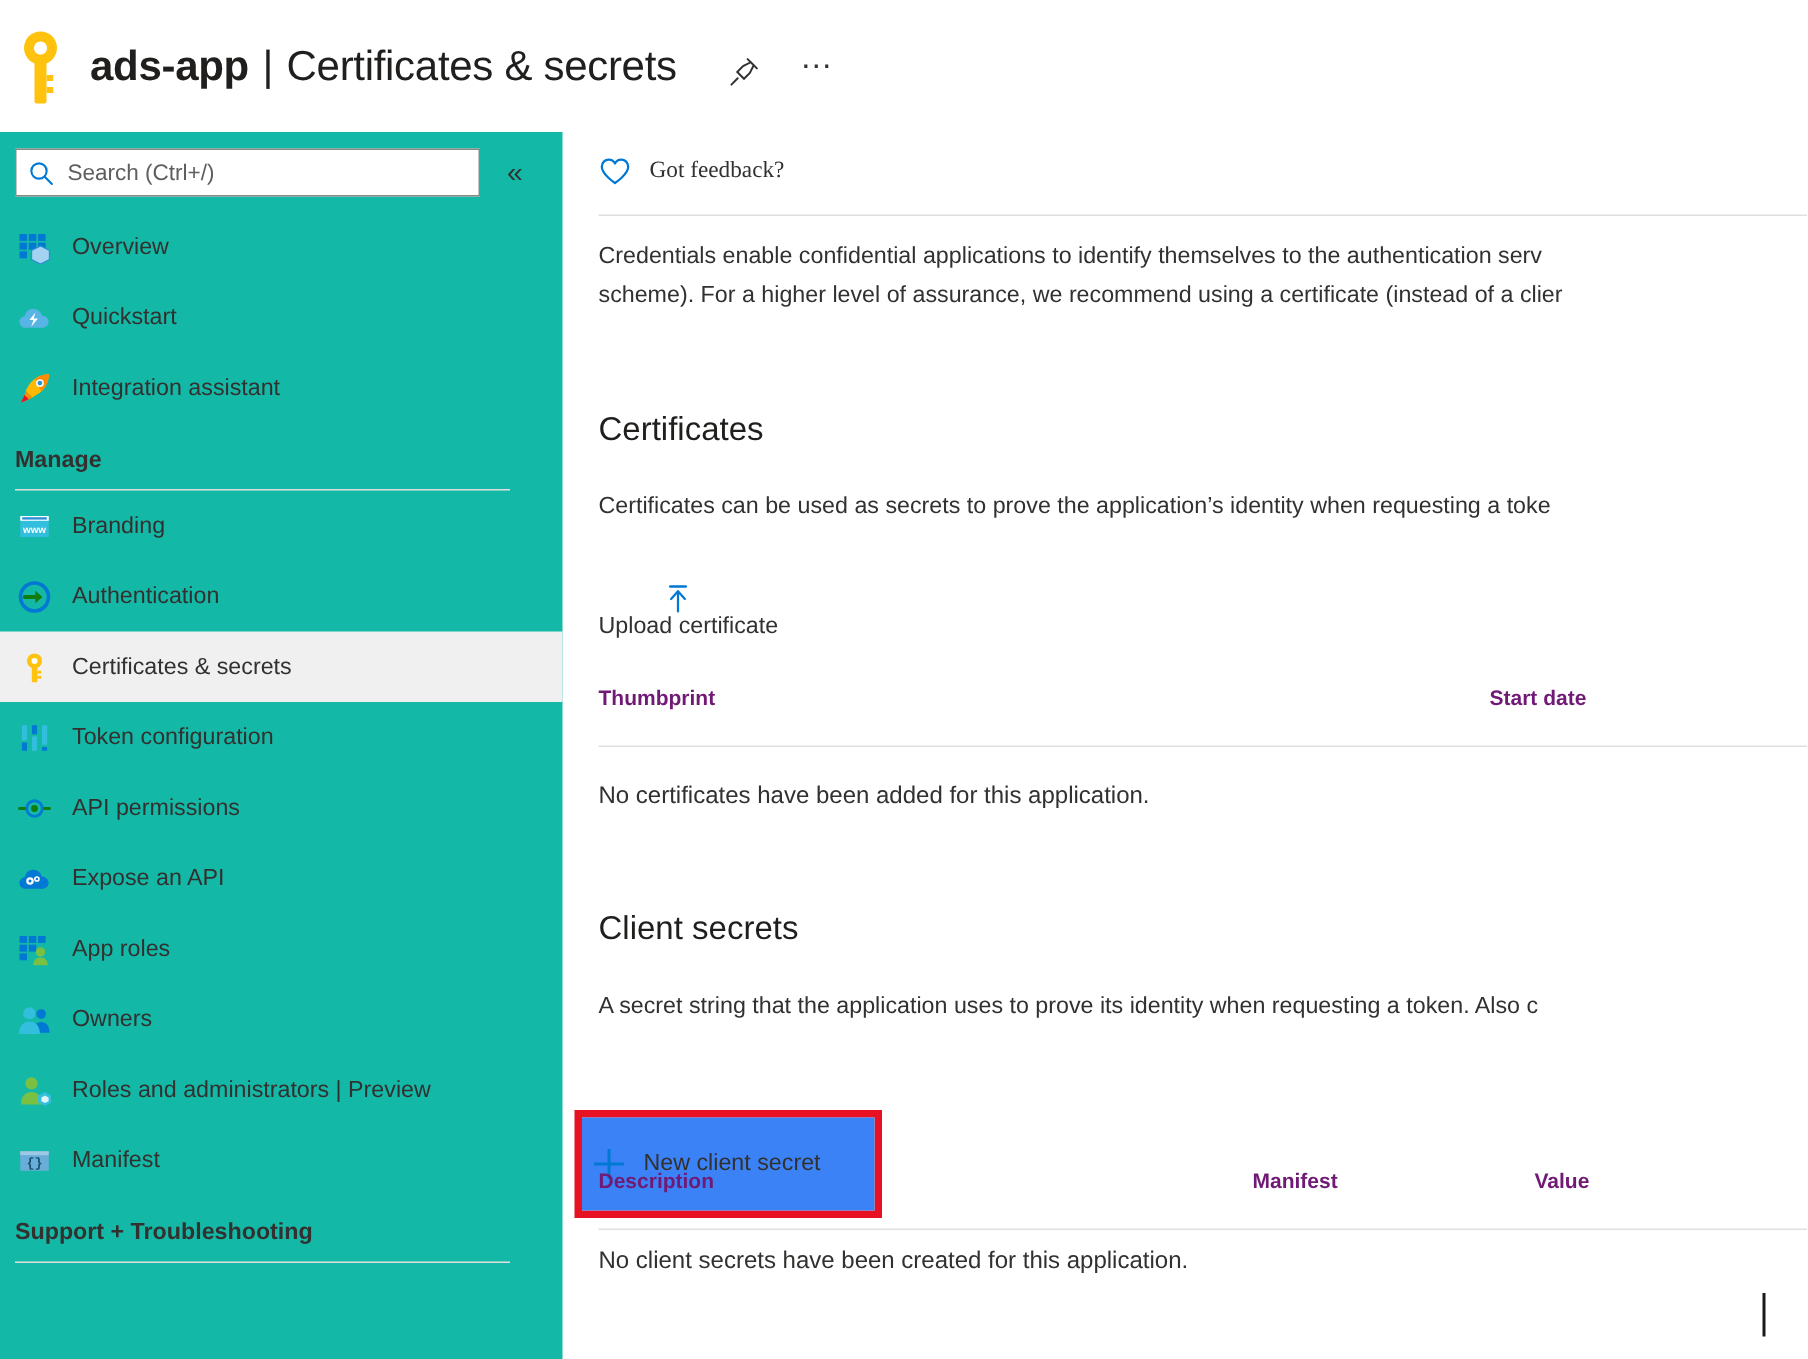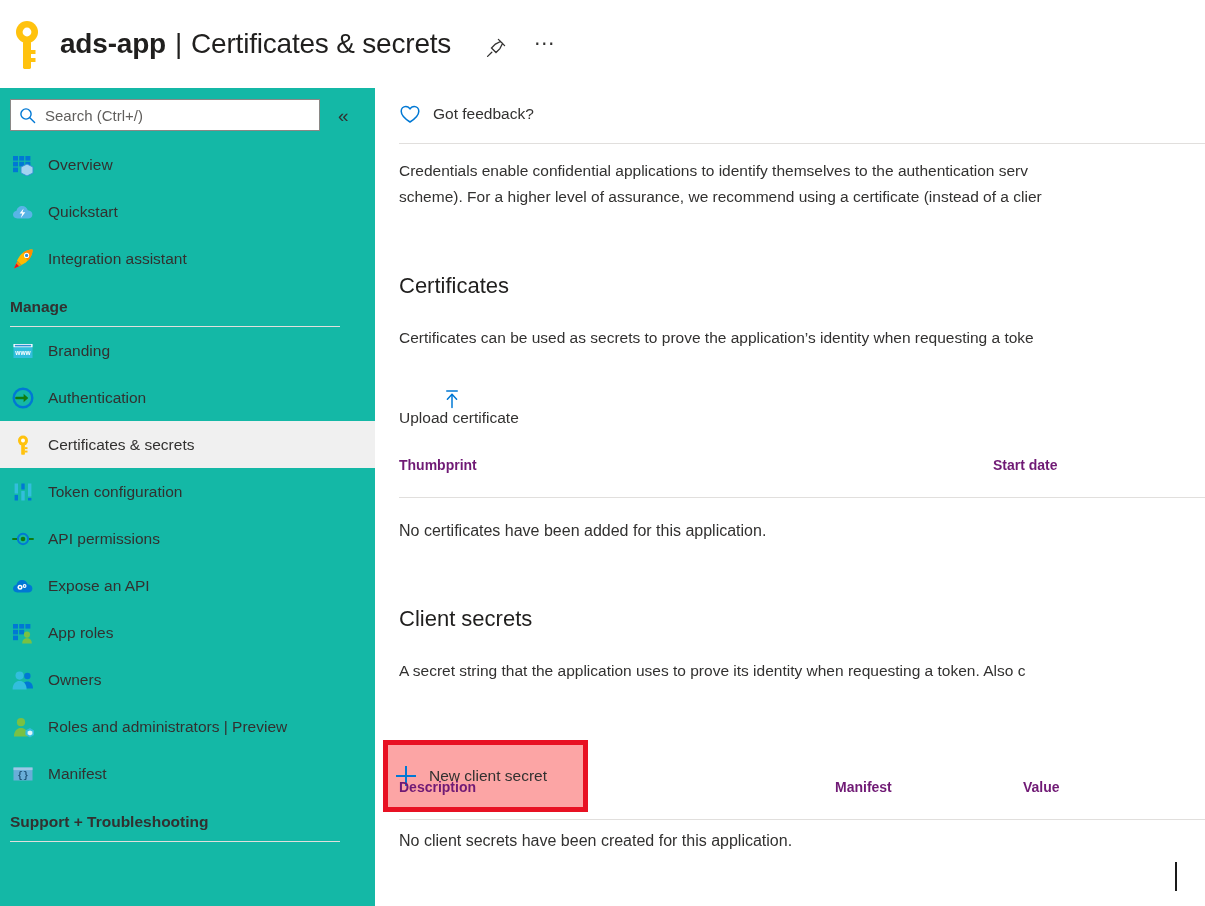--- a/index.html
+++ b/index.html
@@ -162,20 +162,21 @@
   #feedback-row .heart {
     width: 22px; height: 22px;
     flex: 0 0 22px;
     margin-right: 12px;
     color: #0078d4;
   }
   #feedback-label {
     font-size: 15.5px;
     color: #323130;
     white-space: nowrap;
+    font-family: Liberation Serif, serif;
   }
   #top-rule {
     height: 1px;
     background: #e1dfdd;
     margin: 18px 0 0 24px;
     width: 806px;
   }
   .body-text {
     font-size: 15.5px;
     color: #323130;
@@ -250,21 +251,21 @@
     background: #f3f2f1;
   }
   #new-secret-button {
     position: absolute;
     left: 5px; top: 5px;
     width: 195px; height: 62px;
     display: flex;
     align-items: center;
     padding-left: 8px;
     cursor: pointer;
-    background: #fca5a5;
+    background: #3b82f6;
   }
   #new-secret-button .plus {
     width: 20px; height: 20px;
     flex: 0 0 20px;
     margin-right: 13px;
     color: #0078d4;
     position: relative;
   }
   #new-secret-button .plus::before,
   #new-secret-button .plus::after {

